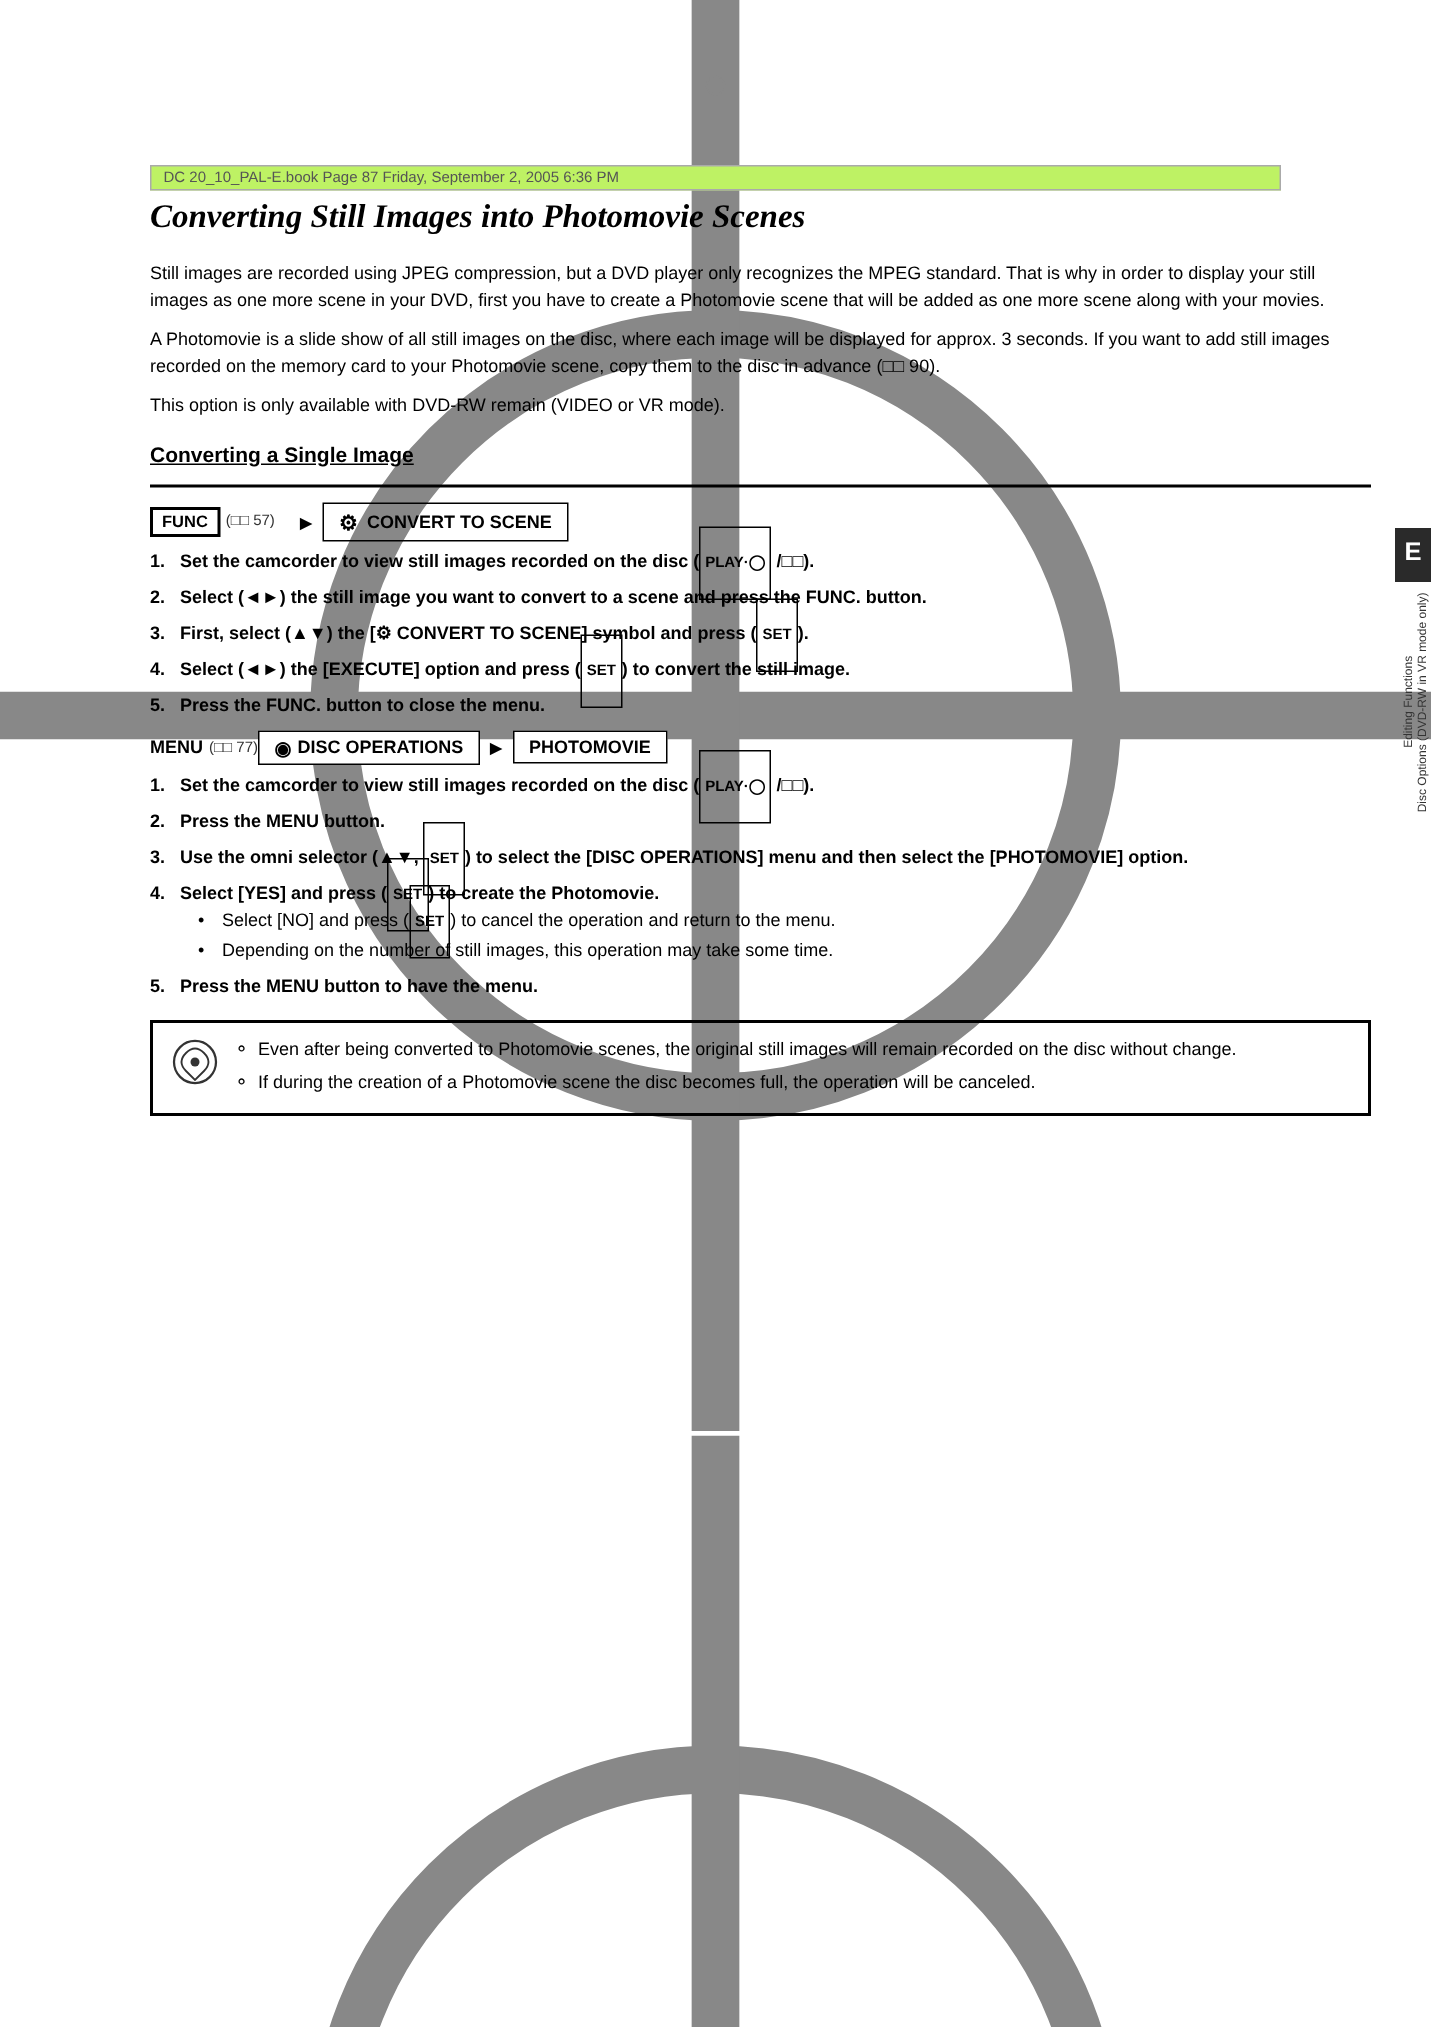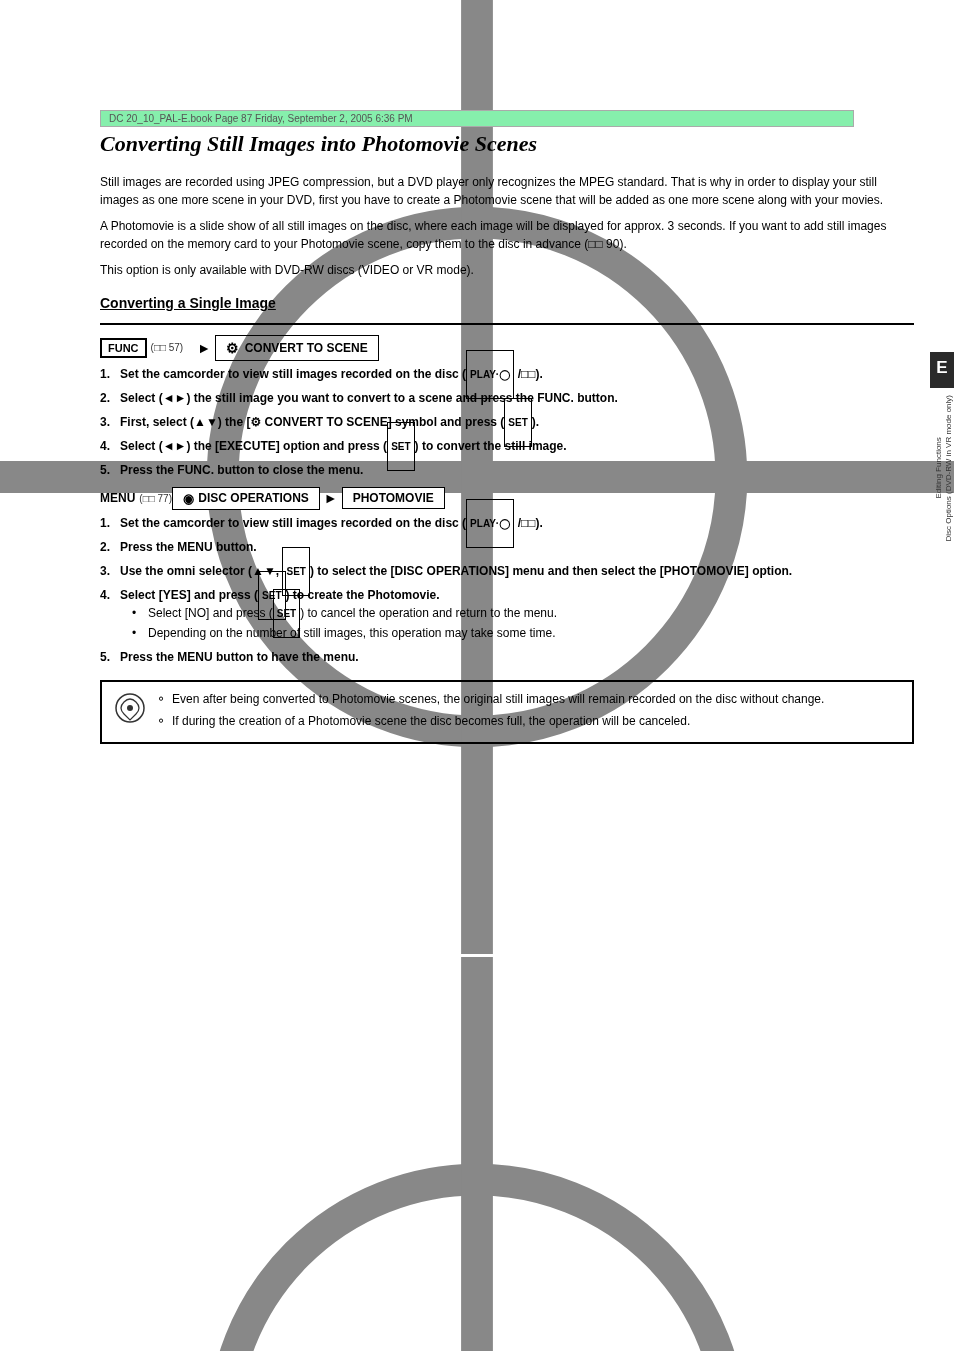--- a/index.html
+++ b/index.html
@@ -26,21 +26,21 @@
     
     .file-label {
       position: absolute;
       top: 110px;
       left: 100px;
       right: 100px;
       border: 1px solid #aaa;
       padding: 2px 8px;
       font-size: 10px;
       color: #555;
-      background: #86efac;
+      background: #bef264;
     }
 
     
     .content {
       position: absolute;
       top: 130px;
       left: 100px;
       right: 40px;
       bottom: 80px;
     }
@@ -269,21 +269,21 @@
   </div>
 
   <div class="content">
 
     <h1 class="chapter-title">Converting Still Images into Photomovie Scenes</h1>
 
     <p class="body-text">Still images are recorded using JPEG compression, but a DVD player only recognizes the MPEG standard. That is why in order to display your still images as one more scene in your DVD, first you have to create a Photomovie scene that will be added as one more scene along with your movies.</p>
 
     <p class="body-text">A Photomovie is a slide show of all still images on the disc, where each image will be displayed for approx. 3 seconds. If you want to add still images recorded on the memory card to your Photomovie scene, copy them to the disc in advance (□□ 90).</p>
 
-    <p class="body-text">This option is only available with DVD-RW discs (VIDEO or VR mode).</p>
+    <p class="body-text">This option is only available with DVD-RW remain (VIDEO or VR mode).</p>
 
     <div class="section-heading">Converting a Single Image</div>
 
     <div class="func-box-row">
       <span class="func-label-box">FUNC</span>
       <span class="func-sub">(□□ 57)</span>
       <span class="arrow-right">►</span>
       <span class="convert-box">
         <span class="convert-icon">⚙</span>
         <span>CONVERT TO SCENE</span>

